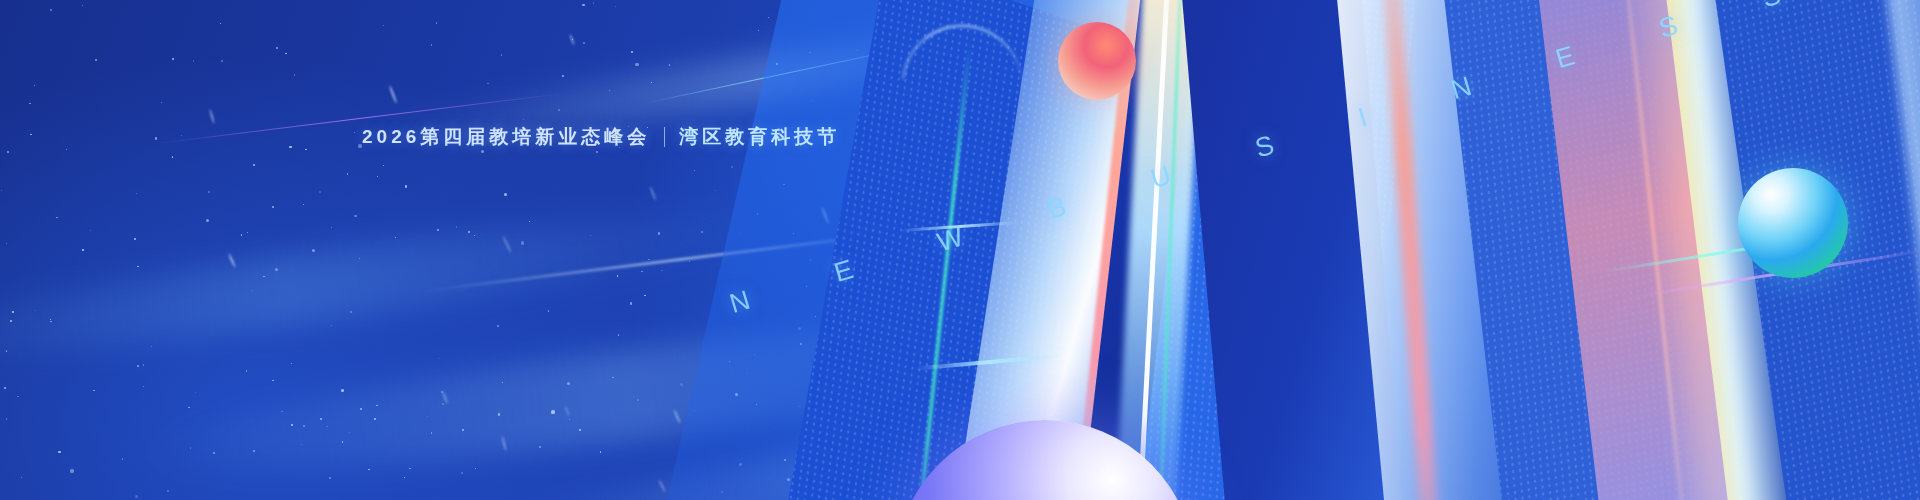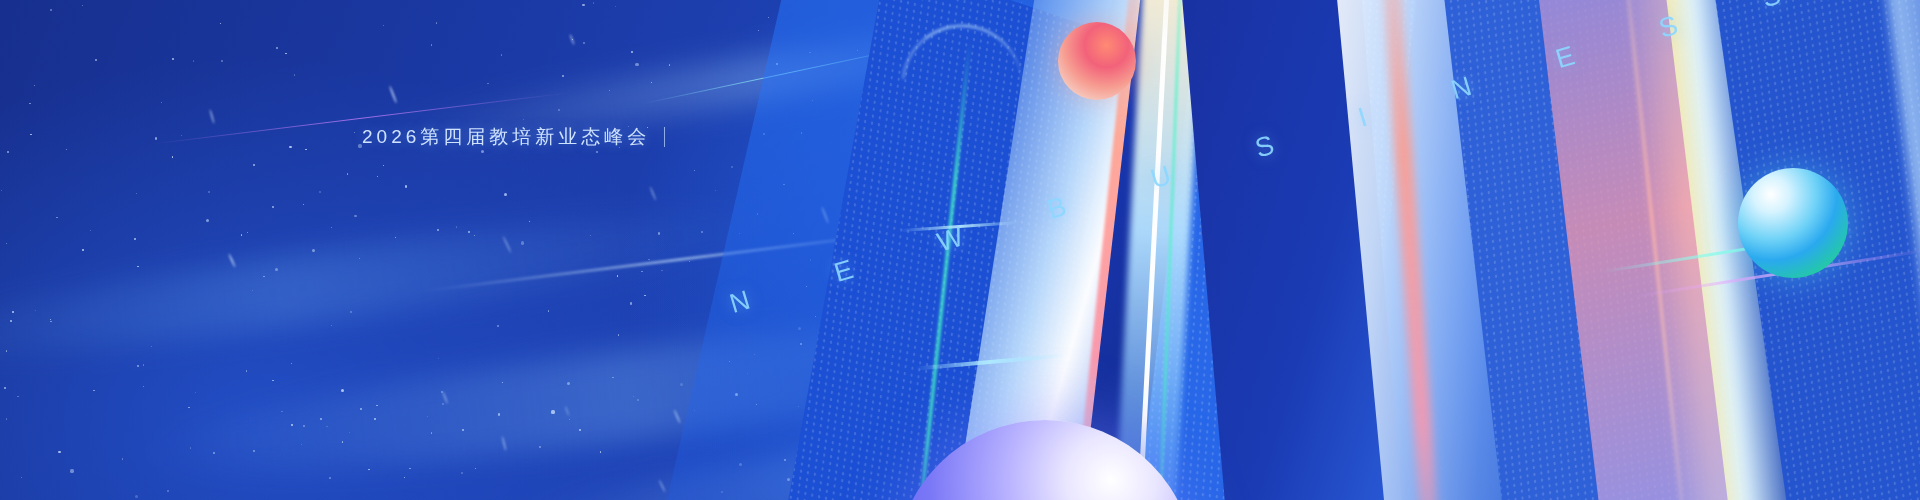--- a/index.html
+++ b/index.html
@@ -86,21 +86,21 @@
     width:22px;height:22px;
     background:currentColor;
     clip-path:polygon(50% 0%, 59% 41%, 100% 50%, 59% 59%, 50% 100%, 41% 59%, 0% 50%, 41% 41%);
     filter:drop-shadow(0 0 6px currentColor);
   }
   .spark.pink{color:#ffb4b8;}
   .spark.cyan{color:#a8e8ff;}
 
   #subtitle{
     margin:16px 0 0 6px;display:flex;align-items:center;gap:14px;
-    font-size:19px;letter-spacing:4px;color:#cfe3ff;font-weight:400;
+    font-size:19px;letter-spacing:4px;color:#cfe3ff;font-weight:700;
     text-shadow:0 0 12px rgba(120,180,255,.4);
   }
   #subtitle .divider{
     width:1px;height:20px;background:rgba(190,220,255,.7);display:inline-block;
   }
   #subtitle .sub-right{color:#bfe6ff;}
 
   #pill{
     margin-top:22px;margin-left:2px;display:inline-flex;align-items:center;
     height:42px;padding:0 26px;border:1px solid rgba(175,215,255,.85);
@@ -491,17 +491,18 @@
   <div id="wordmark">
     <div class="wm">N E W   B U S I N E S S   F O R M S</div>
   </div>
 
   <div id="copy">
 
 
     <div id="subtitle">
       <span>2026第四届教培新业态峰会</span>
       <span class="divider"></span>
+      <span class="sub-right">湾区教育科技节</span>
     </div>
 
 
   </div>
 </div>
 
 </body></html>

